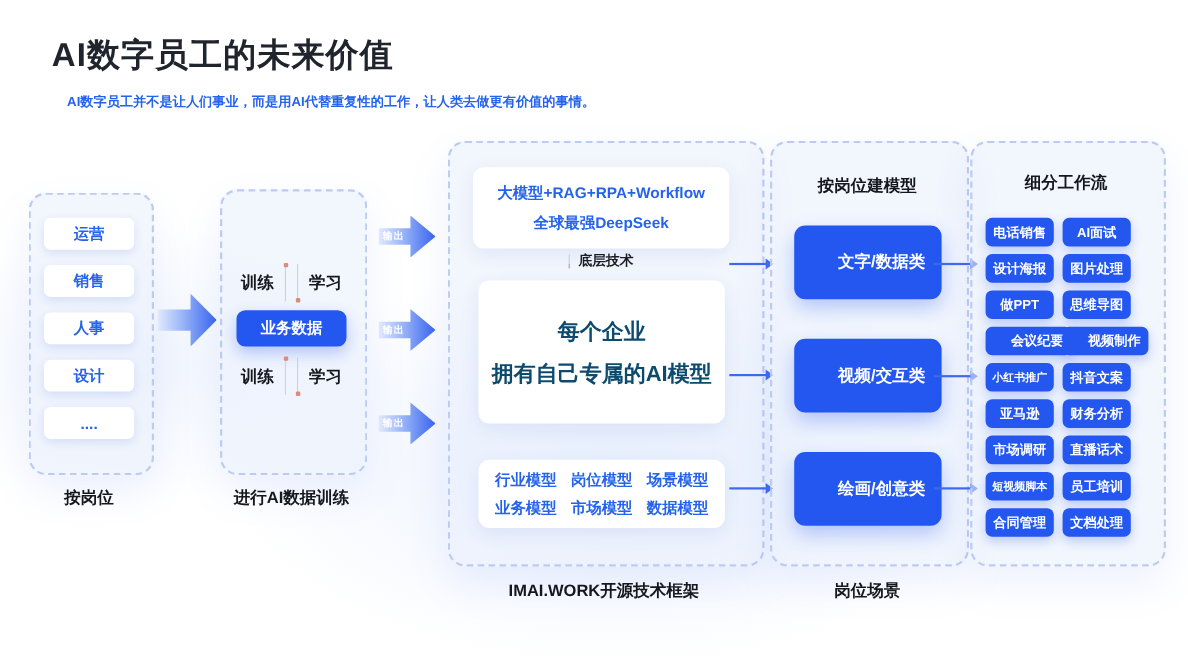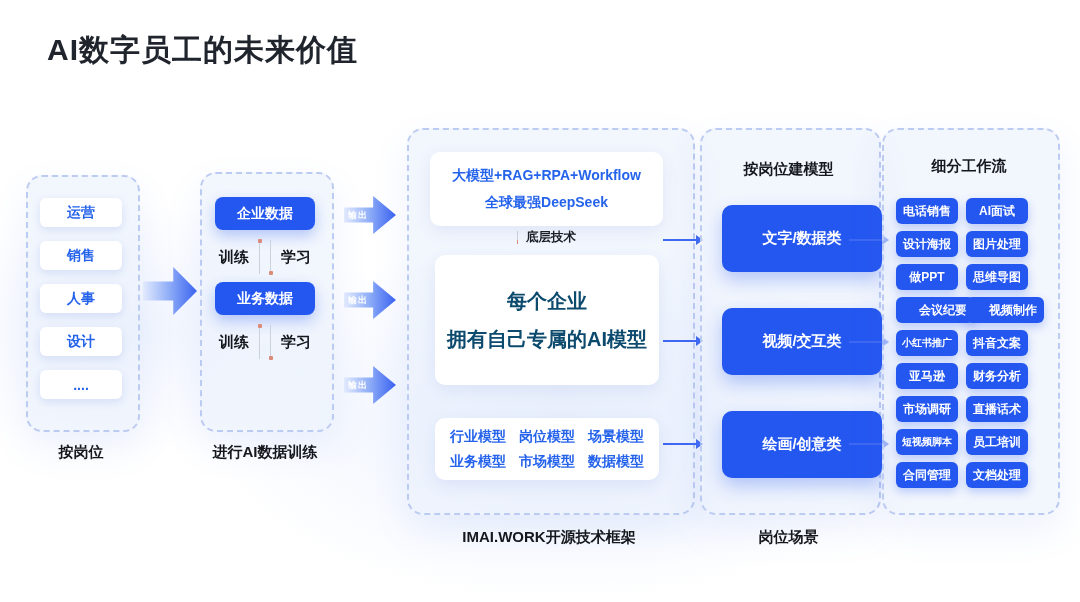--- a/index.html
+++ b/index.html
@@ -115,24 +115,25 @@
 
   .larrow { position:absolute; width:34px; height:2px; background:#3f68f2; }
   .larrow::after {
     content:''; position:absolute; right:-6px; top:-4px;
     border-left:7px solid #3f68f2; border-top:5px solid transparent; border-bottom:5px solid transparent;
   }
   .m1 { left:663px; top:239px; } .m2 { left:663px; top:340px; } .m3 { left:663px; top:443px; }
   .r1 { left:849px; top:239px; } .r2 { left:849px; top:341px; } .r3 { left:849px; top:443px; }
 
   .cat {
-    position:absolute; left:722px; width:160px; height:67px; background:#2457f0;
+    position:absolute; left:722px; width:109px; height:67px; background:#2457f0;
     border-radius:10px; color:#fff; font-weight:700; font-size:15px;
     display:flex; align-items:center; justify-content:center;
     box-shadow:0 8px 18px rgba(36,87,240,0.30);
+    padding-left:25px;
   }
   .cat1 { top:205px; } .cat2 { top:308px; } .cat3 { top:411px; }
 
   .wf {
     position:absolute; width:62px; height:26px; background:#2457f0;
     border-radius:6px; color:#fff; font-weight:700; font-size:12px;
     display:flex; align-items:center; justify-content:center; white-space:nowrap;
     box-shadow:0 4px 10px rgba(36,87,240,0.28);
   }
   .wf.small { font-size:10px; }
@@ -141,33 +142,33 @@
   .row3 { top:297px;padding-left:16px; } .row4 { top:330px; } .row5 { top:363px; }
   .row6 { top:396px; } .row7 { top:429px; } .row8 { top:462px; }
 </style>
 </head>
 <body>
 
 <div class="canvas">
   <div class="bg-tint"></div>
 
   <div class="title">AI数字员工的未来价值</div>
+  <div class="subtitle">AI数字员工并不是让人们事业，而是用AI代替重复性的工作，让人类去做更有价值的事情。</div>
 
   <div class="panel p1"></div>
   <div class="wbtn" style="top:198px">运营</div>
   <div class="wbtn" style="top:241px">销售</div>
   <div class="wbtn" style="top:284px">人事</div>
   <div class="wbtn" style="top:327px">设计</div>
   <div class="wbtn" style="top:370px">....</div>
   <div class="caption c1">按岗位</div>
 
   <div class="chunky big-arrow"></div>
 
   <div class="panel p2"></div>
-  <div class="bbtn" style="top:197px">企业数据</div>
   <div class="connector" style="top:237px">
     <span>训练</span>
     <span class="vline dot-top"></span>
     <span class="vline dot-bottom"></span>
     <span>学习</span>
   </div>
   <div class="bbtn" style="top:282px">业务数据</div>
   <div class="connector" style="top:322px">
     <span>训练</span>
     <span class="vline dot-top"></span>

